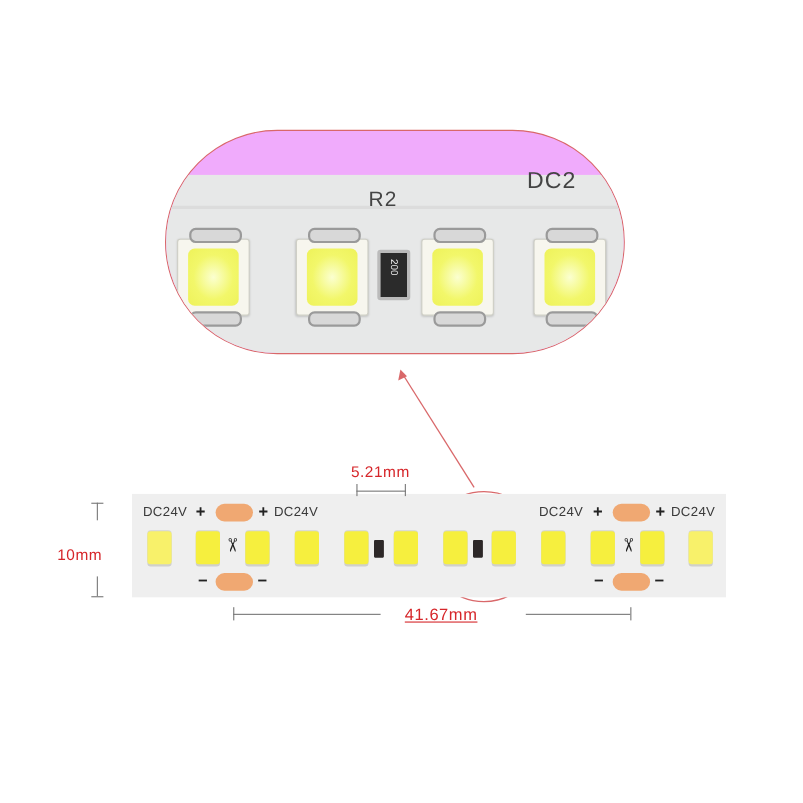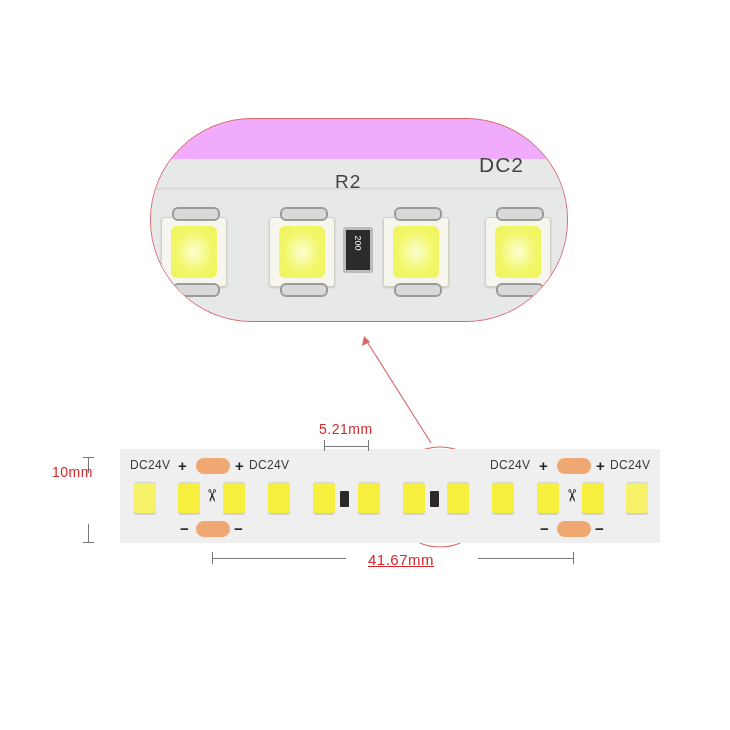--- a/index.html
+++ b/index.html
@@ -112,21 +112,21 @@
   <div class="led" style="left:372px; top:34px;"></div>
   <div class="led" style="left:417px; top:34px;"></div>
   <div class="led" style="left:462px; top:34px;"></div>
   <div class="led light" style="left:506px; top:34px;"></div>
 </div>
 
 <div class="vline" style="left:88px; top:457px; height:16px;"></div>
 <div class="hline" style="left:83px; top:457px; width:11px;"></div>
 <div class="vline" style="left:88px; top:524px; height:18px;"></div>
 <div class="hline" style="left:83px; top:542px; width:11px;"></div>
-<div class="dim-red" style="left:52px; top:464px;">10mm</div>
+<div class="dim-red" style="left:52px; top:496px;">10mm</div>
 
 <div class="dim-red" style="left:319px; top:421px;">5.21mm</div>
 <div class="hline" style="left:324px; top:446px; width:45px;"></div>
 <div class="vline" style="left:324px; top:440px; height:11px;"></div>
 <div class="vline" style="left:368px; top:440px; height:11px;"></div>
 
 <div class="hline" style="left:212px; top:558px; width:134px;"></div>
 <div class="vline" style="left:212px; top:552px; height:12px;"></div>
 <div class="dim-red" style="left:368px; top:551px; font-size:15px;text-decoration:underline;">41.67mm</div>
 <div class="hline" style="left:478px; top:558px; width:95px;"></div>

